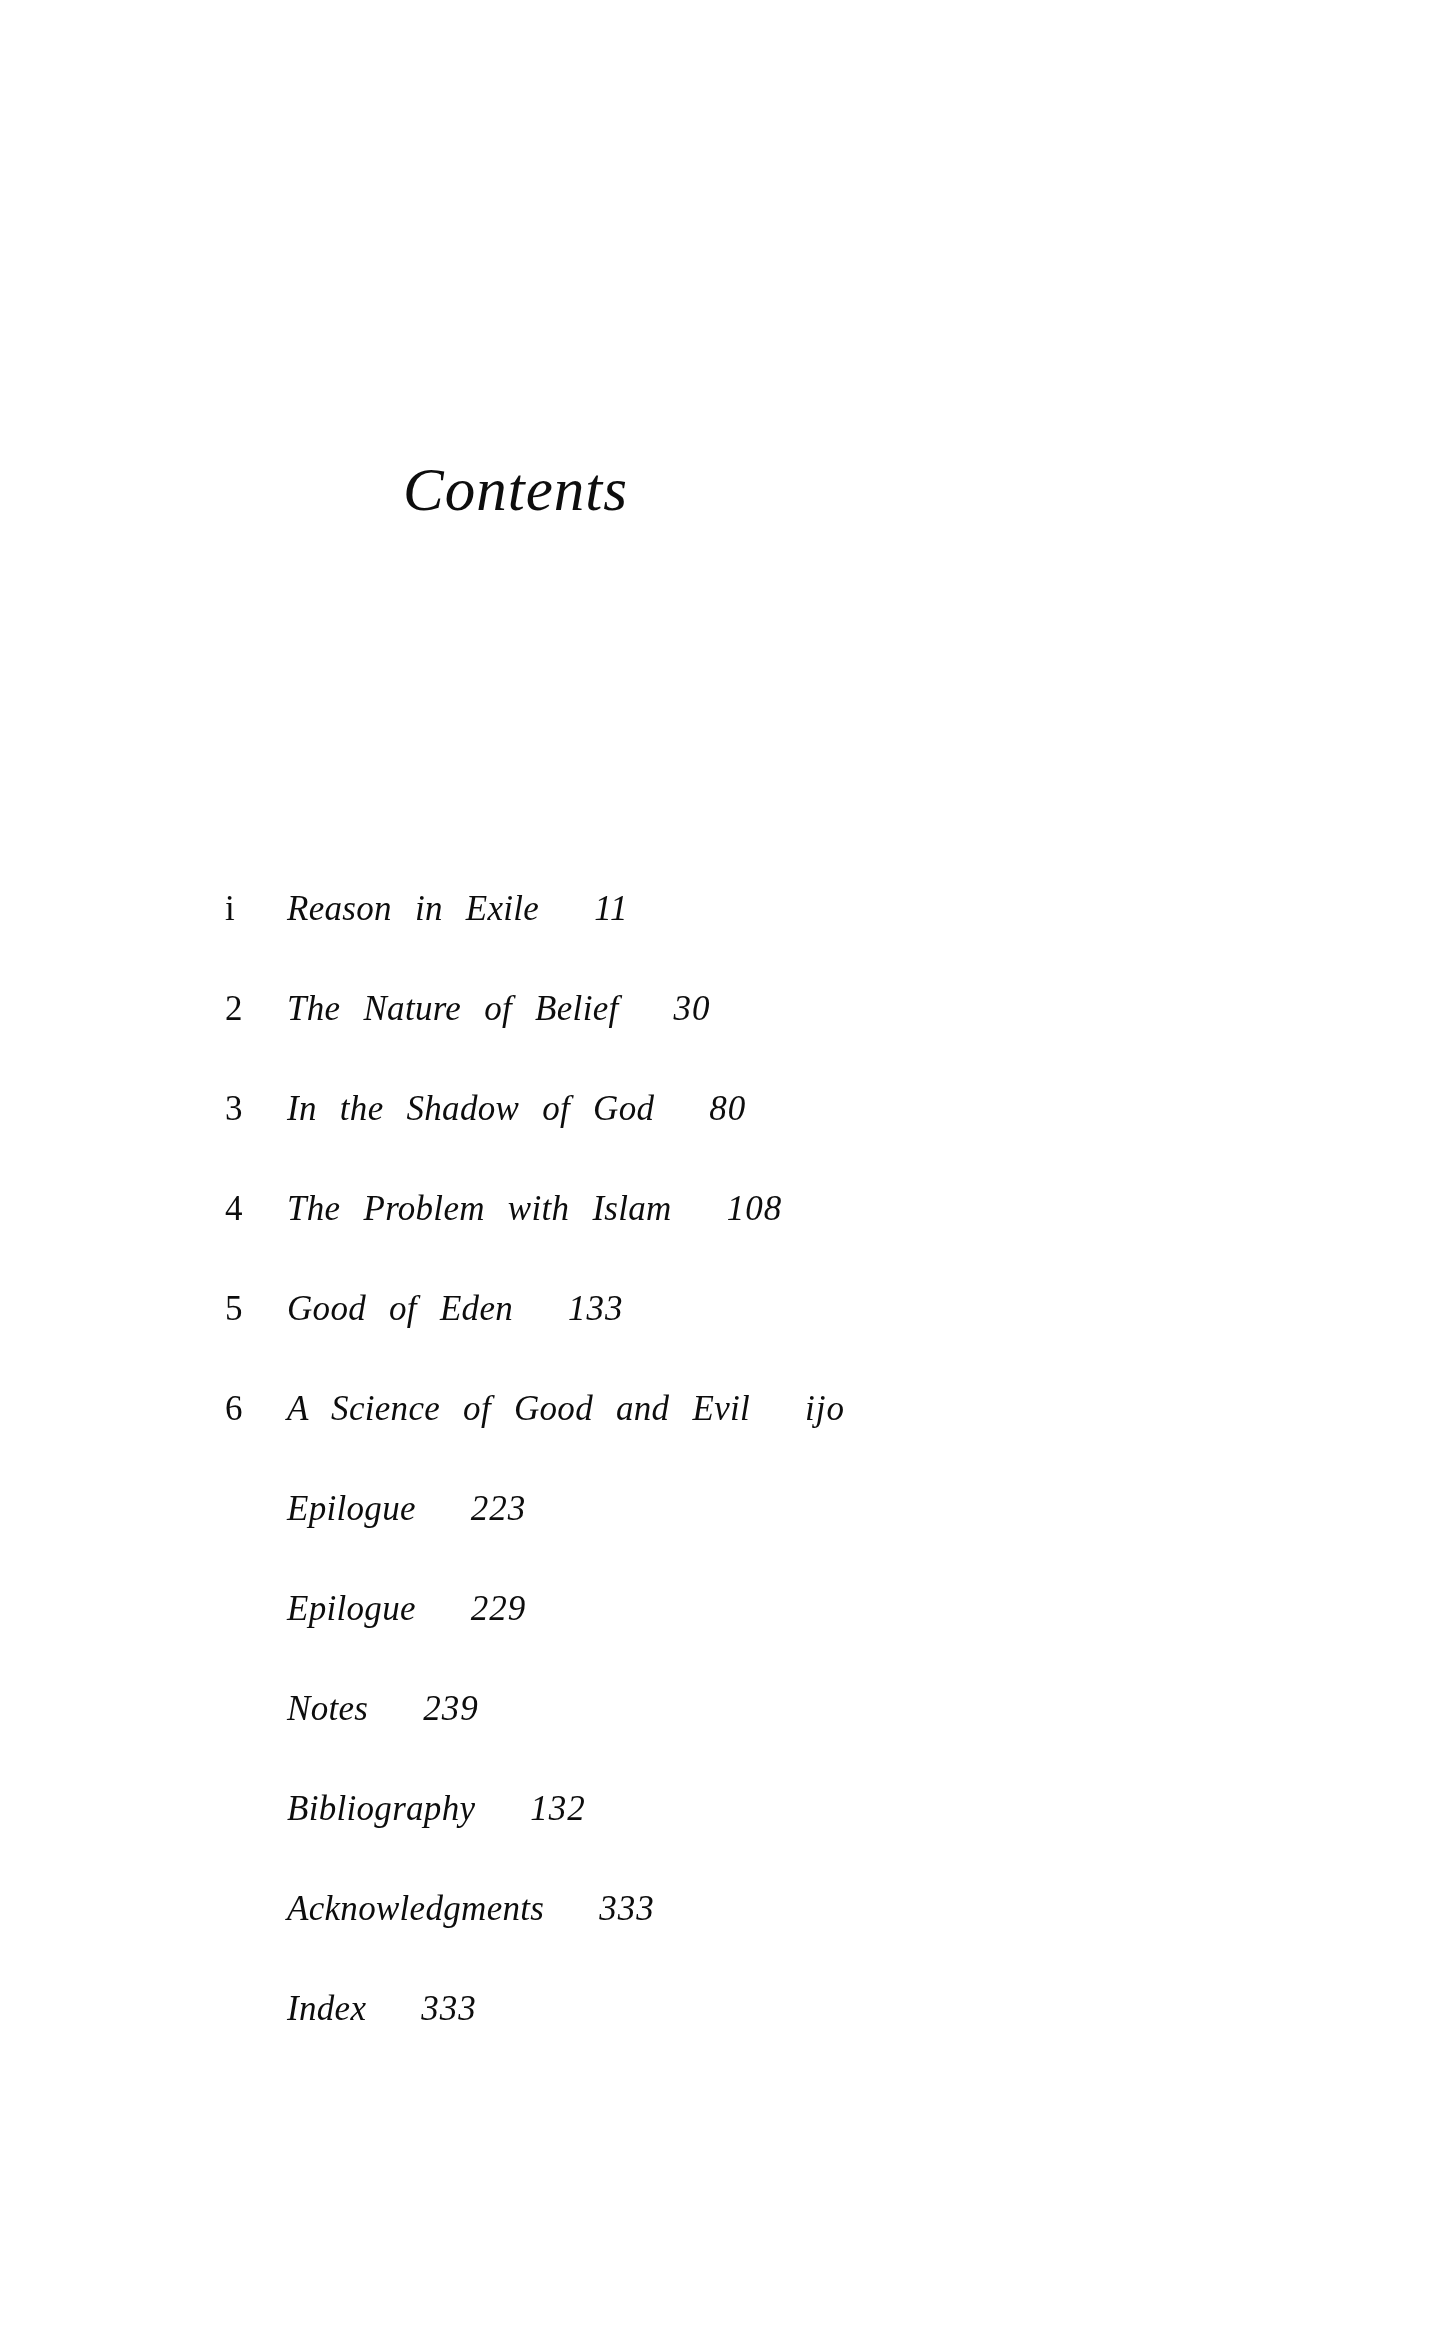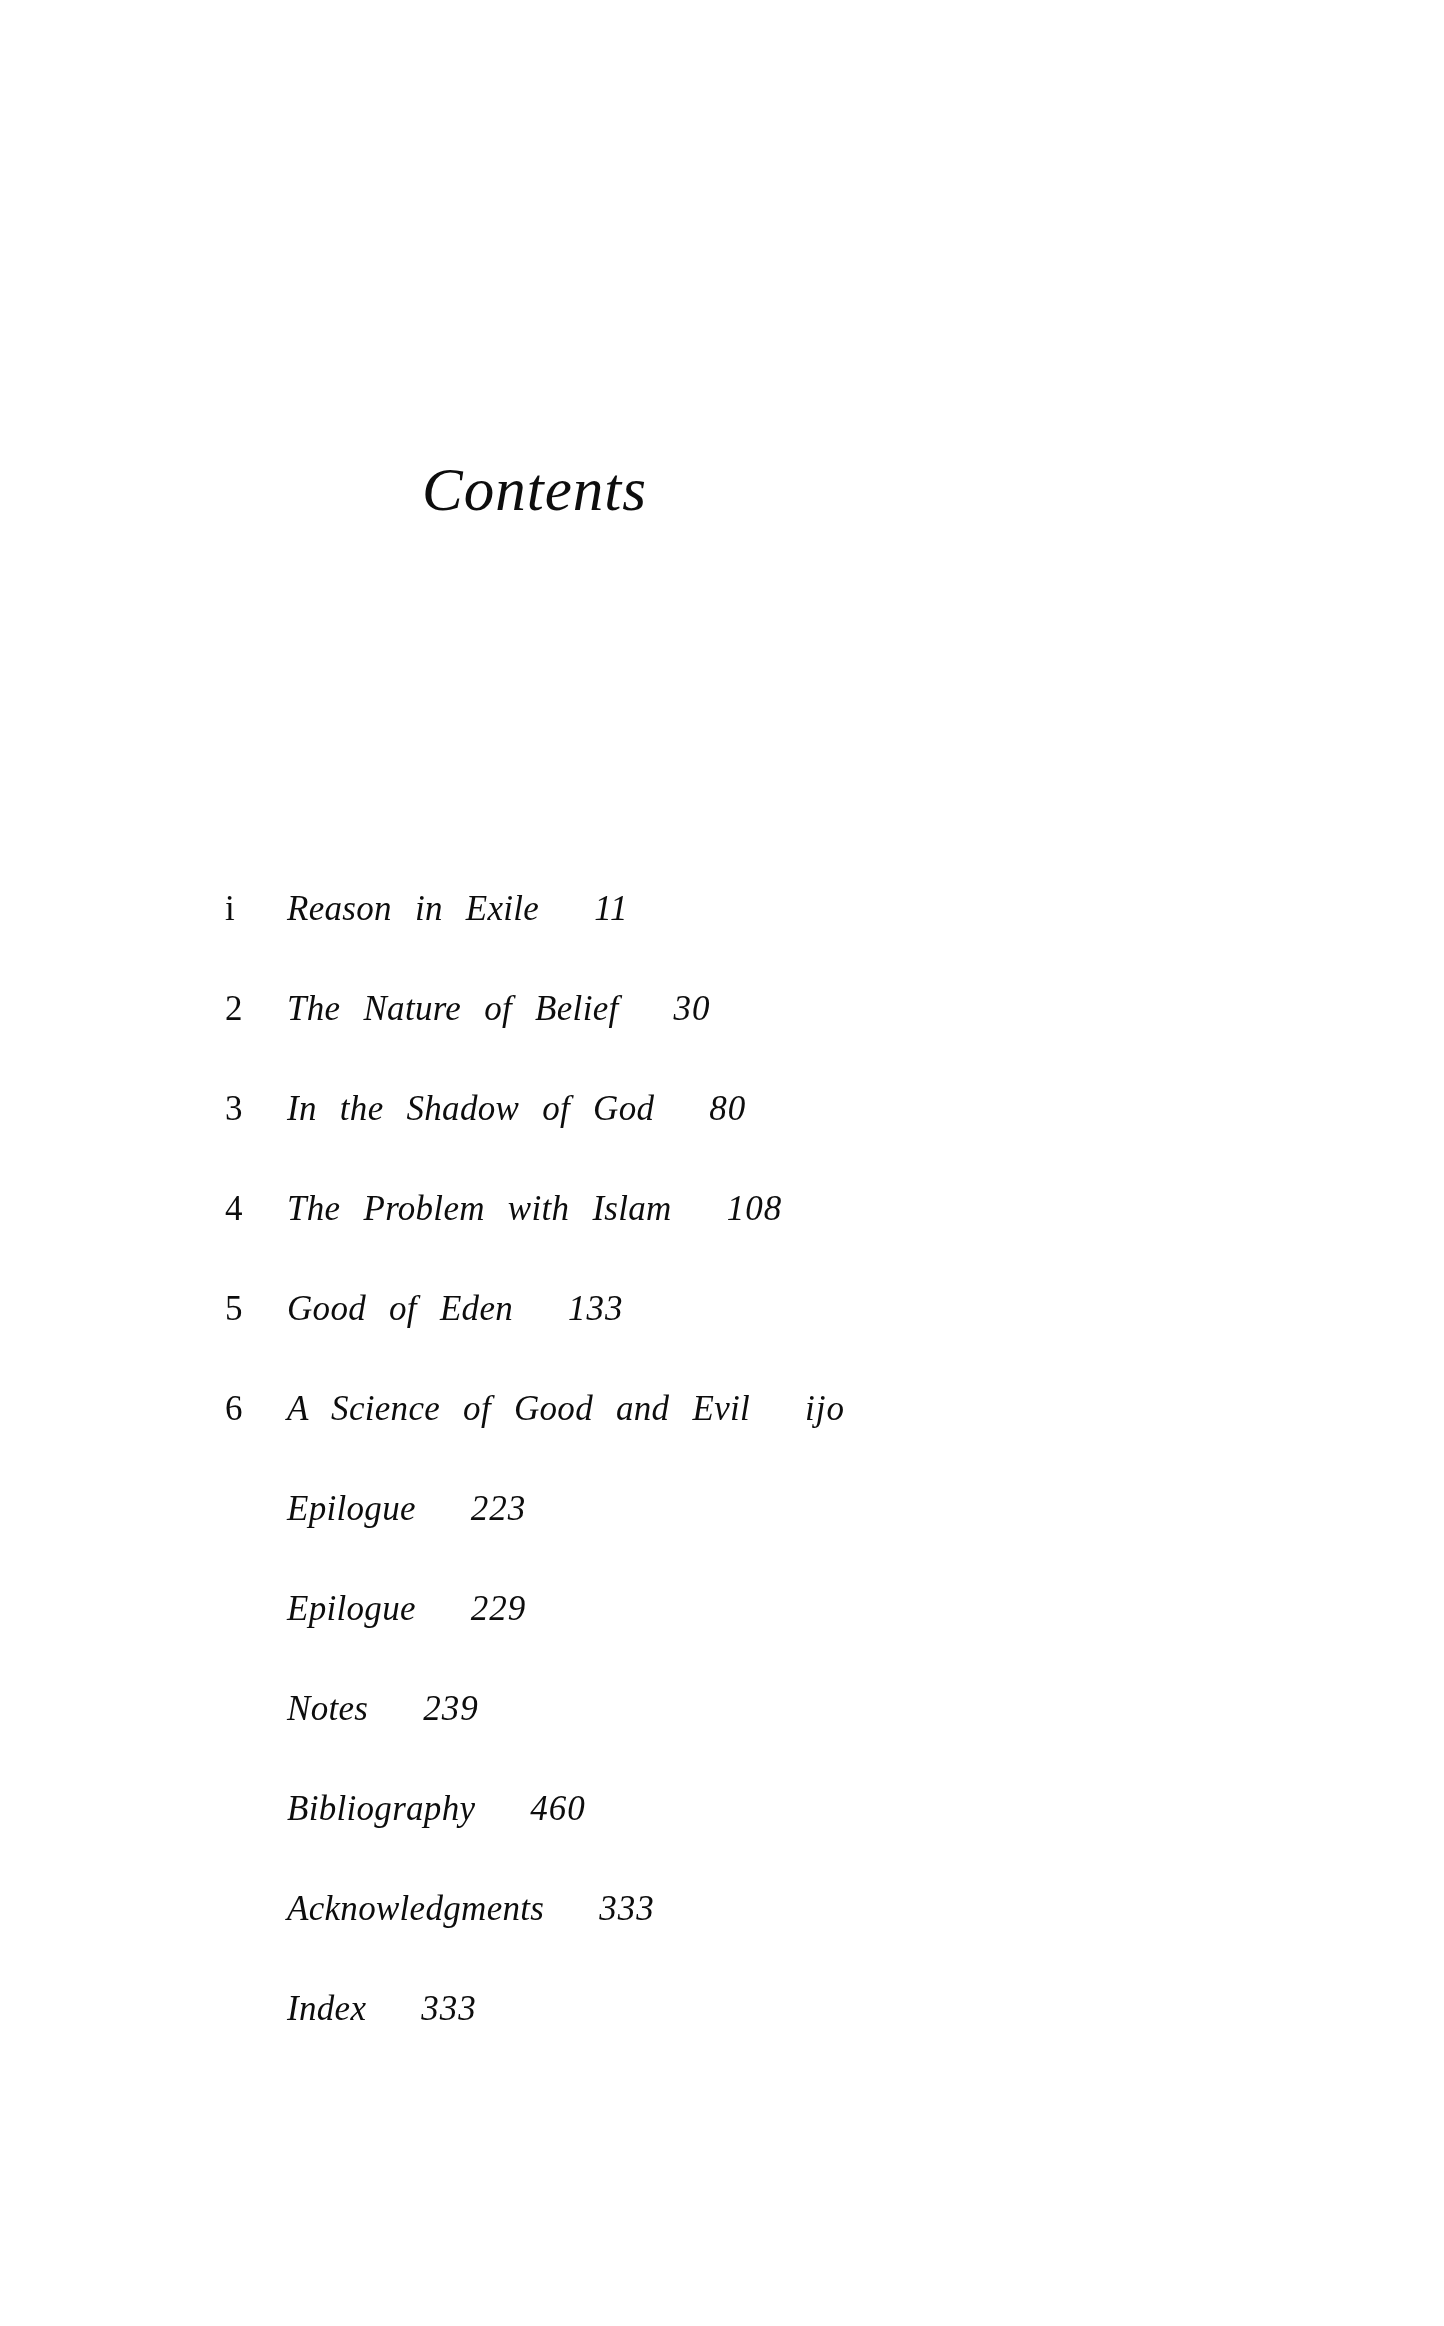--- a/index.html
+++ b/index.html
@@ -11,21 +11,21 @@
     position: relative;
     width: 1444px;
     height: 2326px;
     background: #ffffff;
     overflow: hidden;
     font-family: "Liberation Serif", "DejaVu Serif", serif;
     color: #0d0d0d;
   }
   .title {
     position: absolute;
-    left: 422px;
+    left: 403px;
     top: 455px;
     margin: 0;
     font-style: italic;
     font-weight: normal;
     font-size: 61px;
     letter-spacing: 1px;
     white-space: nowrap;
   }
   .toc {
     position: absolute;
@@ -84,21 +84,21 @@
       <div class="toc-row">
     <span class="chapter-num"></span><span class="chapter-title">Epilogue</span><span class="page-num">223</span>
   </div>
       <div class="toc-row">
     <span class="chapter-num"></span><span class="chapter-title">Epilogue</span><span class="page-num">229</span>
   </div>
       <div class="toc-row">
     <span class="chapter-num"></span><span class="chapter-title">Notes</span><span class="page-num">239</span>
   </div>
       <div class="toc-row">
-    <span class="chapter-num"></span><span class="chapter-title">Bibliography</span><span class="page-num">460</span>
+    <span class="chapter-num"></span><span class="chapter-title">Bibliography</span><span class="page-num">132</span>
   </div>
       <div class="toc-row">
     <span class="chapter-num"></span><span class="chapter-title">Acknowledgments</span><span class="page-num">333</span>
   </div>
       <div class="toc-row">
     <span class="chapter-num"></span><span class="chapter-title">Index</span><span class="page-num">333</span>
   </div>
     </div>
 </div>
 

